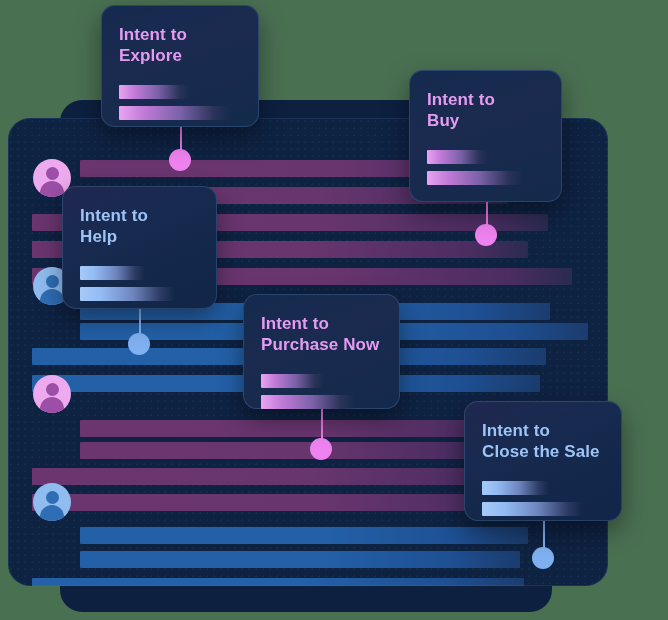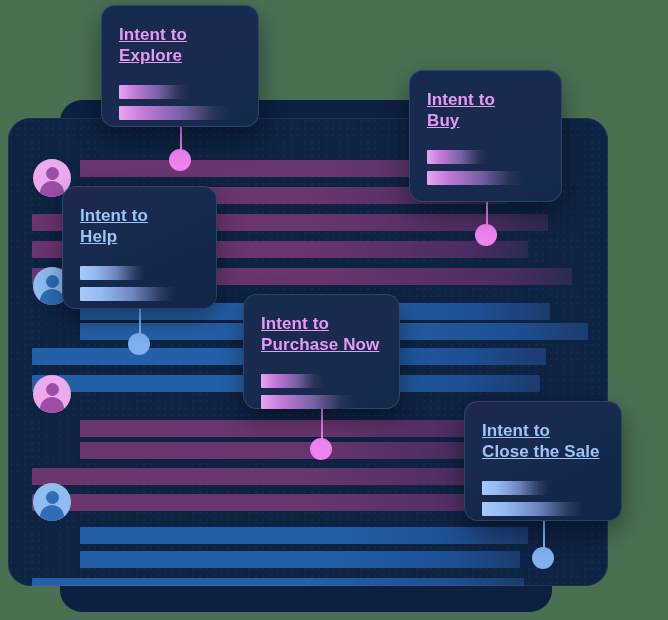--- a/index.html
+++ b/index.html
@@ -111,21 +111,20 @@
   }
   .card.tint-blue {
     background: linear-gradient(155deg, #20274f 0%, #182a50 35%, #122749 75%, #102547 100%);
   }
   .card-title {
     font-size: 17px;
     font-weight: bold;
     line-height: 1.23;
     letter-spacing: .1px;
     white-space: pre-line;
-    text-decoration: underline;
   }
   .card-title.pink { color: #e59bf0; }
   .card-title.blue { color: #9ec4f5; }
 
   .card-bars { margin-top: 18px; }
   .cbar {
     height: 14px;
     border-radius: 1px;
     margin-bottom: 7px;
   }

